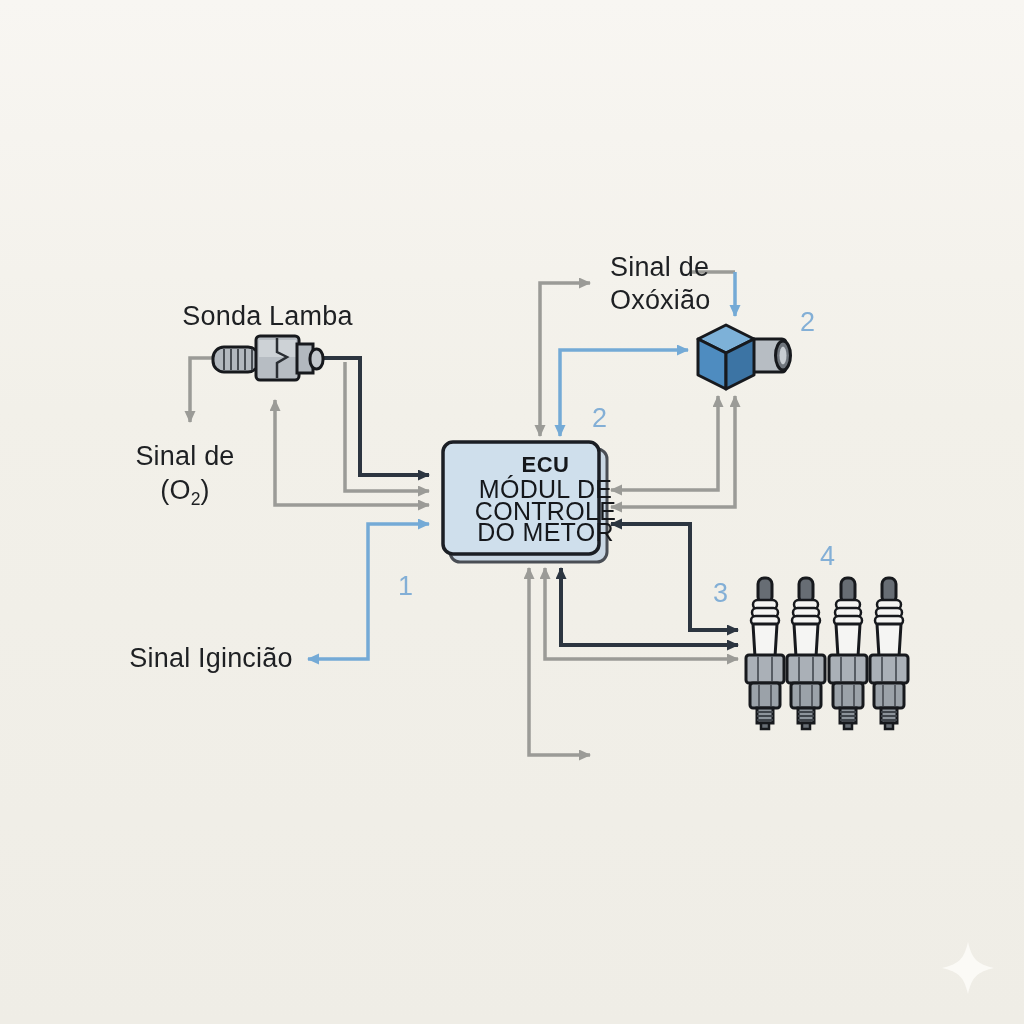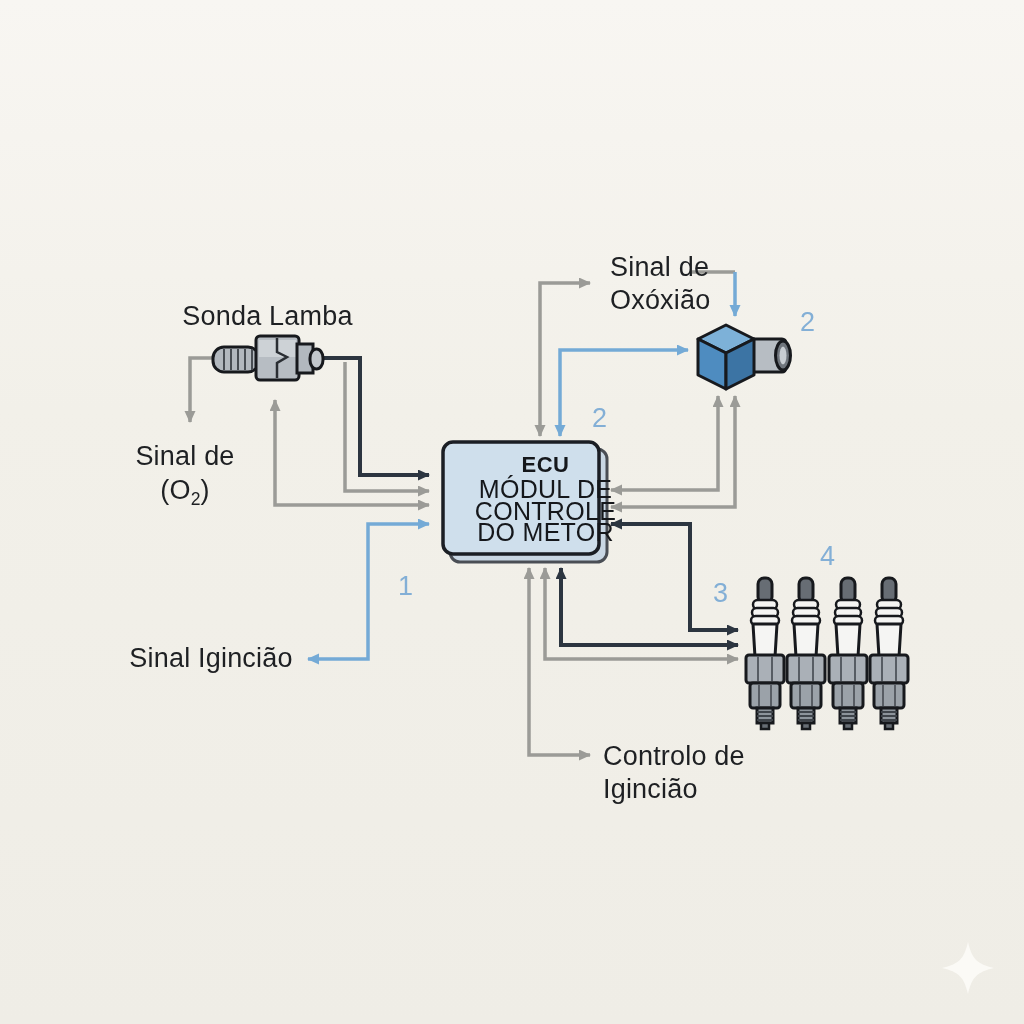--- a/index.html
+++ b/index.html
@@ -143,24 +143,20 @@
 
   <div class="label" style="left:610px;top:251px;">
     <div>Sinal de</div>
     <div>Oxóxião</div>
   </div>
 
   <div class="label center" style="left:101px;top:641px;width:220px;line-height:34px;">
     <div>Sinal Igincião</div>
   </div>
 
-  <div class="label" style="left:603px;top:740px;">
-    <div>Controlo de</div>
-    <div>Igincião</div>
-  </div>
 
   <div class="ecu-text">
     <div class="title">ECU</div>
     <div class="line">MÓDUL DE</div>
     <div class="line">CONTROLE</div>
     <div class="line">DO METOR</div>
   </div>
 
   <div class="num" style="left:398px;top:571px;">1</div>
   <div class="num" style="left:592px;top:403px;">2</div>

